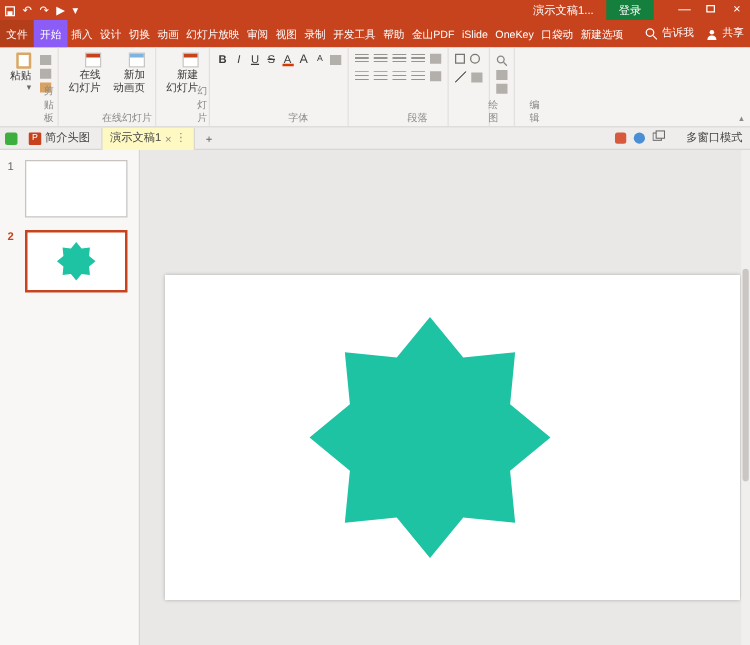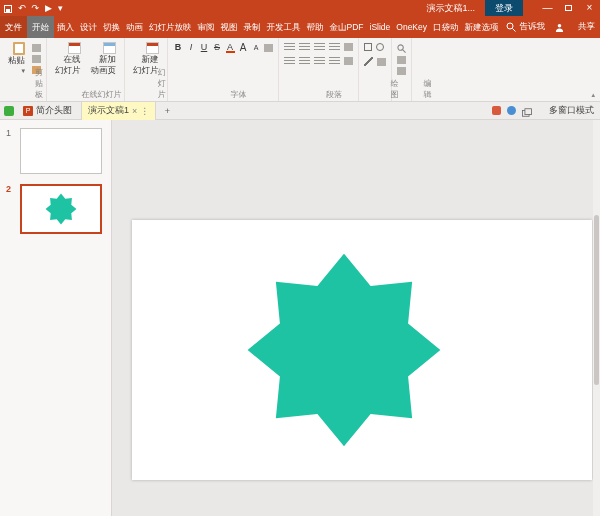--- a/index.html
+++ b/index.html
@@ -7,32 +7,32 @@
   body { font-family: "Liberation Sans", "DejaVu Sans", sans-serif; background: #fff; color: #3b3a39; }
 
   
   .titlebar { height: 16px; background: #C6431E; display: flex; align-items: center; color: #fff; font-size: 9px; padding-left: 4px; }
   .qa { display: flex; align-items: center; gap: 6px; }
   .qa span { line-height: 16px; cursor: default; }
   .ic-save { width: 8px; height: 8px; border: 1px solid #fff; display: inline-block; position: relative; top: 1px; }
   .ic-save::after { content:""; position:absolute; left:1px; top:3px; width:4px; height:3px; background:#fff; }
   .tb-spacer { flex: 1; }
   .tb-title { margin-right: 10px; }
-  .login { background: #0c4a6e; height: 16px; line-height: 16px; padding: 0 10px; margin-right: 14px; }
+  .login { background: #15803d; height: 16px; line-height: 16px; padding: 0 10px; margin-right: 14px; }
   .winbtns { display: flex; }
   .winbtn { width: 21px; text-align: center; line-height: 16px; font-size: 10px; }
   .ic-max { width: 7px; height: 6px; border: 1px solid #fff; display: inline-block; }
 
   
   .tabrow { height: 22px; background: #C6431E; display: flex; align-items: center; color: #fff; font-size: 8.5px; white-space: nowrap; }
   .rtab { padding: 0 3px; line-height: 22px; }
   .rtab.file { background: #B53E1A; padding: 0 5px; }
-  .rtab.active { background: #737373; padding: 0 5px; }
+  .rtab.active { background: #8b5cf6; padding: 0 5px; }
   .tabrow-right { margin-left: auto; display: flex; align-items: center; gap: 4px; padding-right: 5px; }
-  .share { display: flex; align-items: center; gap: 14px; padding-left: 6px; }
+  .share { display: flex; align-items: center; gap: 4px; padding-left: 6px; }
 
   
   .ribbon { height: 64px; background: #F5F3F2; border-bottom: 1px solid #D8D5D2; display: flex; position: relative; font-size: 8.5px; }
   .rgroup { position: relative; border-right: 1px solid #E3E0DD; padding: 3px 5px 12px; display: flex; gap: 4px; align-items: flex-start; }
   .glabel { position: absolute; bottom: 1px; left: 0; right: 0; text-align: center; font-size: 8px; color: #8a8886; padding-left: 32px; }
   .bigbtn { display: flex; flex-direction: column; align-items: flex-end; gap: 1px; line-height: 1.15; text-align: center; padding: 1px 3px; }
   .dd { font-size: 7px; color: #6b6a68; line-height: 1; }
   .smallcol { display: flex; flex-direction: column; gap: 3px; padding-top: 3px; }
   .mini { width: 9px; height: 8px; background: #b3b0ac; display: inline-block; }
   .mini.warm { background: #d7a263; }
@@ -60,21 +60,21 @@
   .docbar { height: 18px; background: #EFEDEB; border-bottom: 1px solid #D8D5D2; display: flex; align-items: center; font-size: 9px; color: #444; padding: 0 4px; gap: 3px; }
   .app-ic { width: 10px; height: 10px; background: #3EAF3E; border-radius: 2px; }
   .doctab { display: flex; align-items: center; gap: 3px; padding: 0 6px; height: 18px; }
   .doctab.active { background: #fef9c3; border-left: 1px solid #D8D5D2; border-right: 1px solid #D8D5D2; }
   .pbadge { width: 10px; height: 10px; background: #C6431E; color: #fff; font-size: 7px; line-height: 10px; text-align: center; border-radius: 1px; }
   .tabclose, .tabmore { color: #8a8886; font-size: 9px; }
   .addtab { width: 16px; text-align: center; color: #666; }
   .docbar-right { margin-left: auto; display: flex; align-items: center; gap: 6px; padding-right: 2px; }
   .plug-red { width: 9px; height: 9px; background: #D8593B; border-radius: 2px; }
   .plug-blue { width: 9px; height: 9px; background: #4A8FD4; border-radius: 50%; }
-  .mw { display: flex; align-items: flex-end; gap: 17px; }
+  .mw { display: flex; align-items: flex-start; gap: 17px; }
 
   
   .main { display: flex; height: 396px; }
   .panel { width: 112px; background: #F8F7F6; border-right: 1px solid #D8D5D2; padding-top: 8px; }
   .slideitem { display: flex; gap: 4px; padding: 0 6px 10px; align-items: flex-start; }
   .snum { width: 10px; font-size: 9px; color: #6a6866; }
   .snum.sel { color: #C6431E; font-weight: bold; }
   .thumb { width: 82px; height: 46px; background: #fff; border: 1px solid #C6C3C0; display: flex; align-items: center; justify-content: center; }
   .thumb.selected { border: 2px solid #C6431E; height: 50px; }
   .canvas { flex: 1; background: #EAE8E6; position: relative; }

